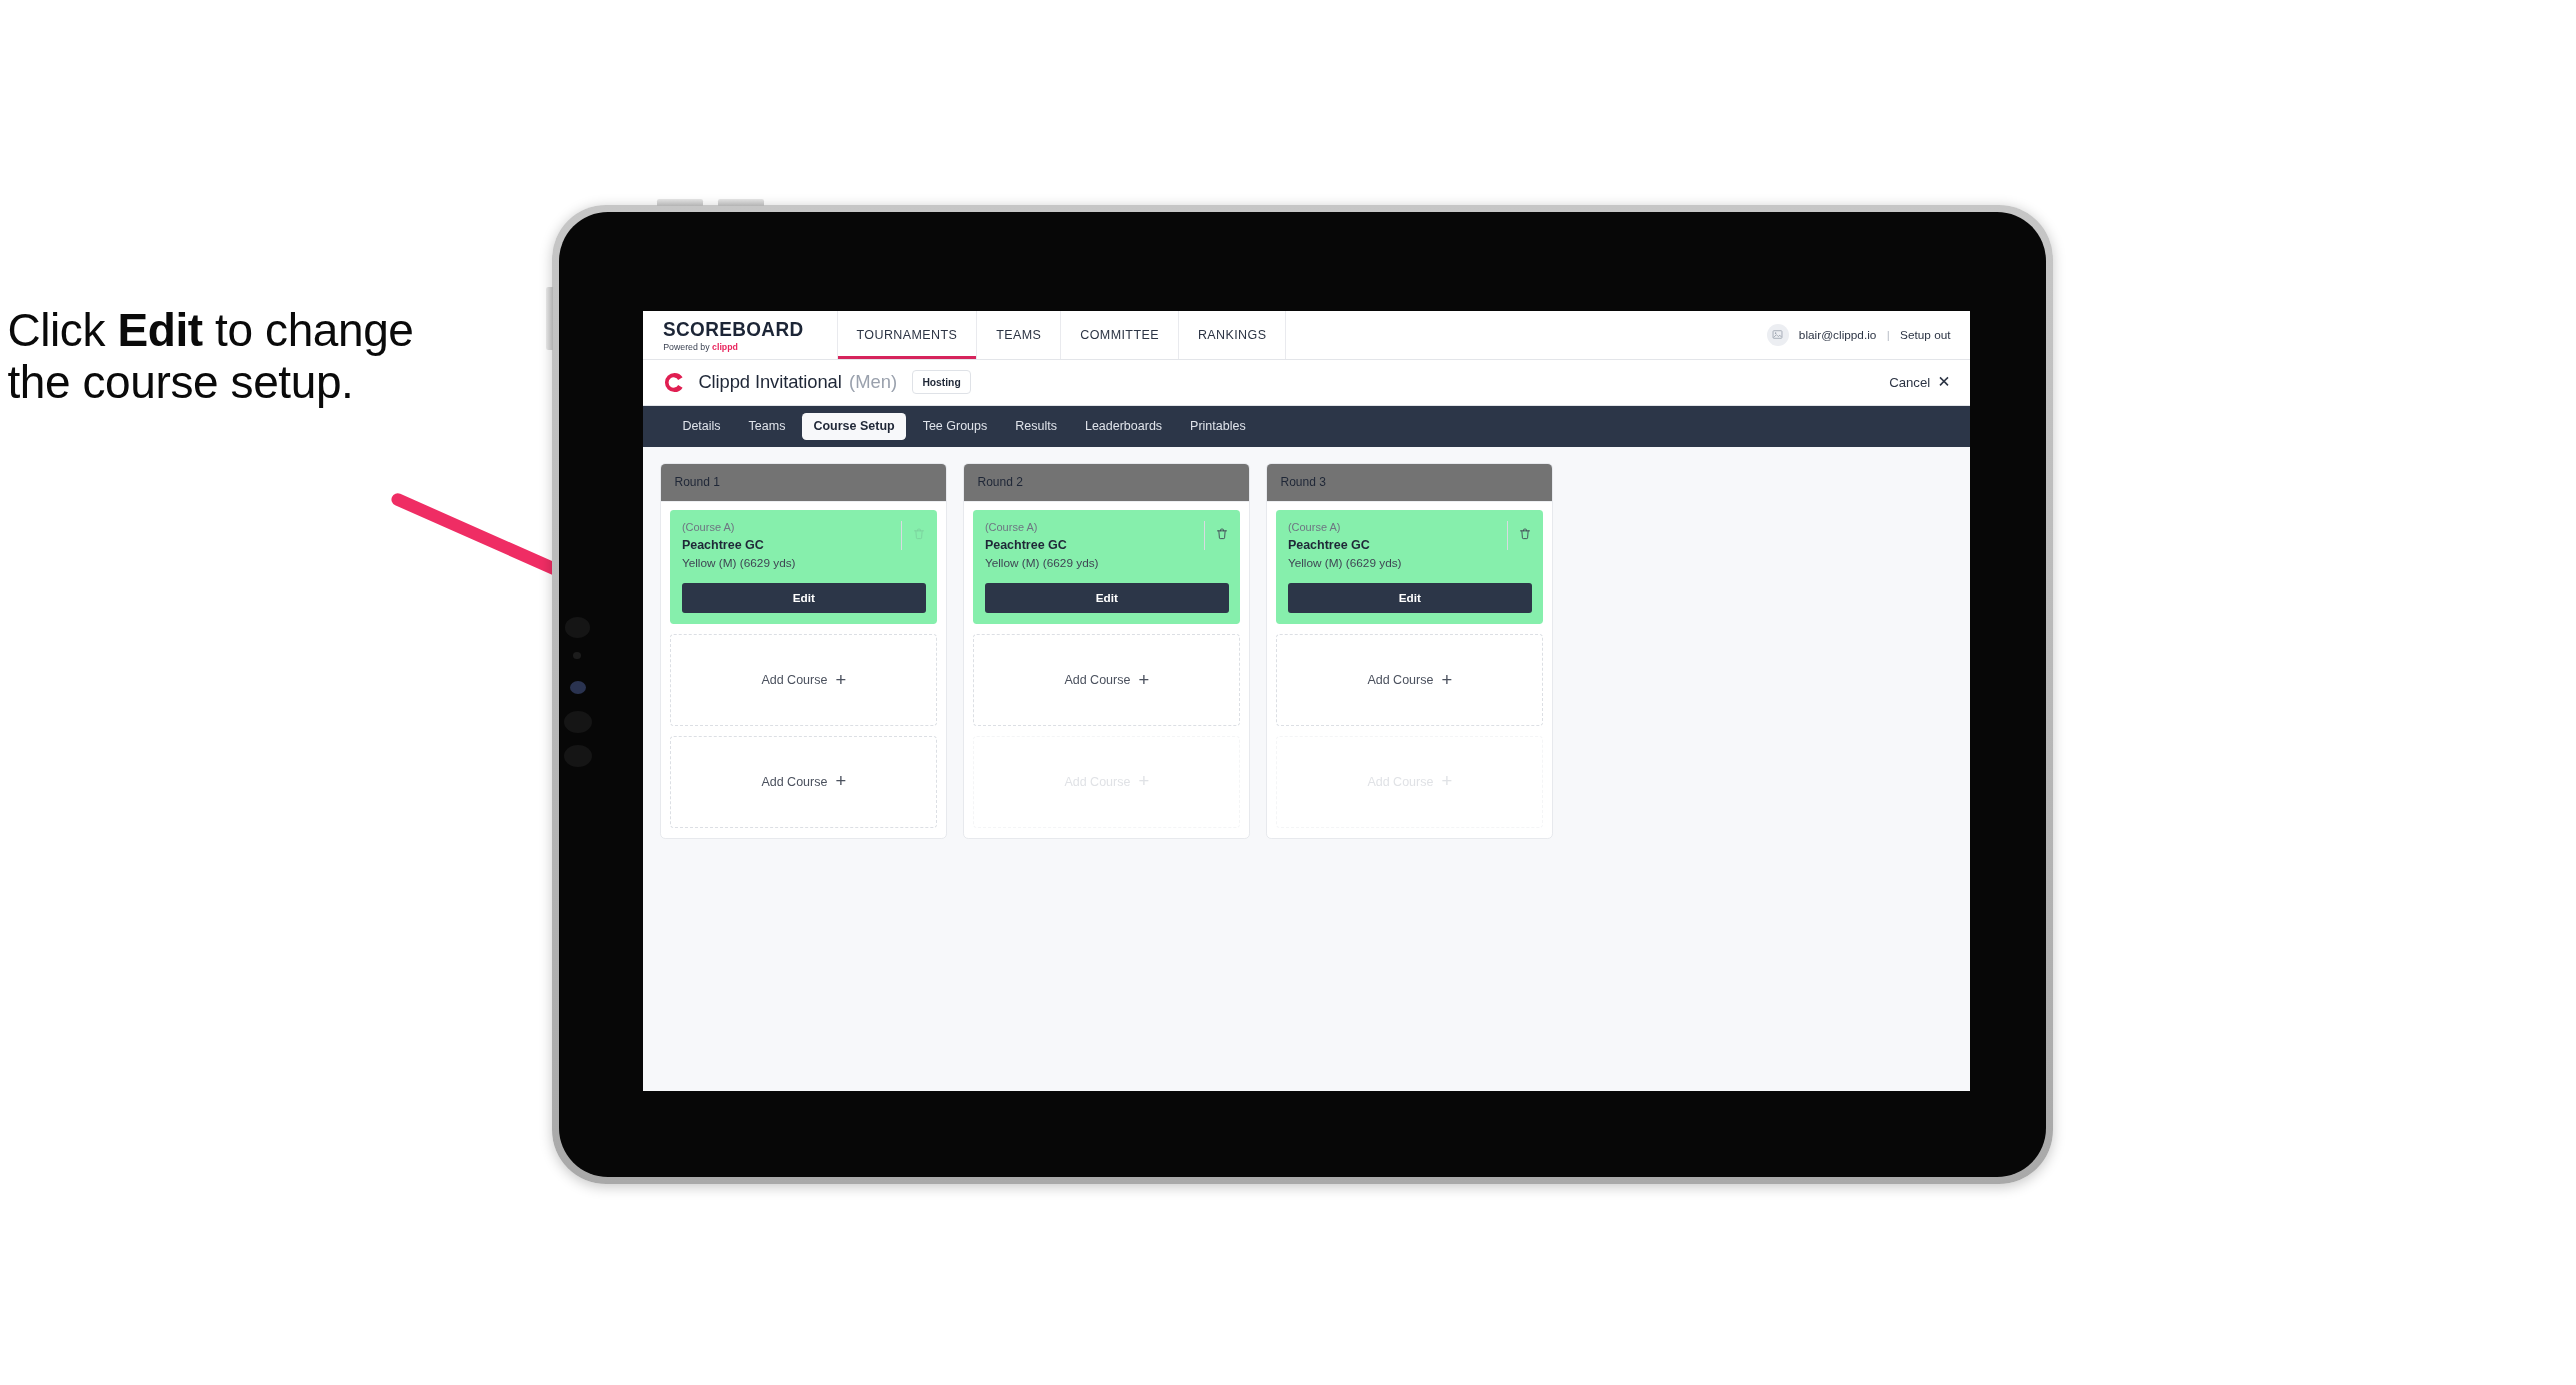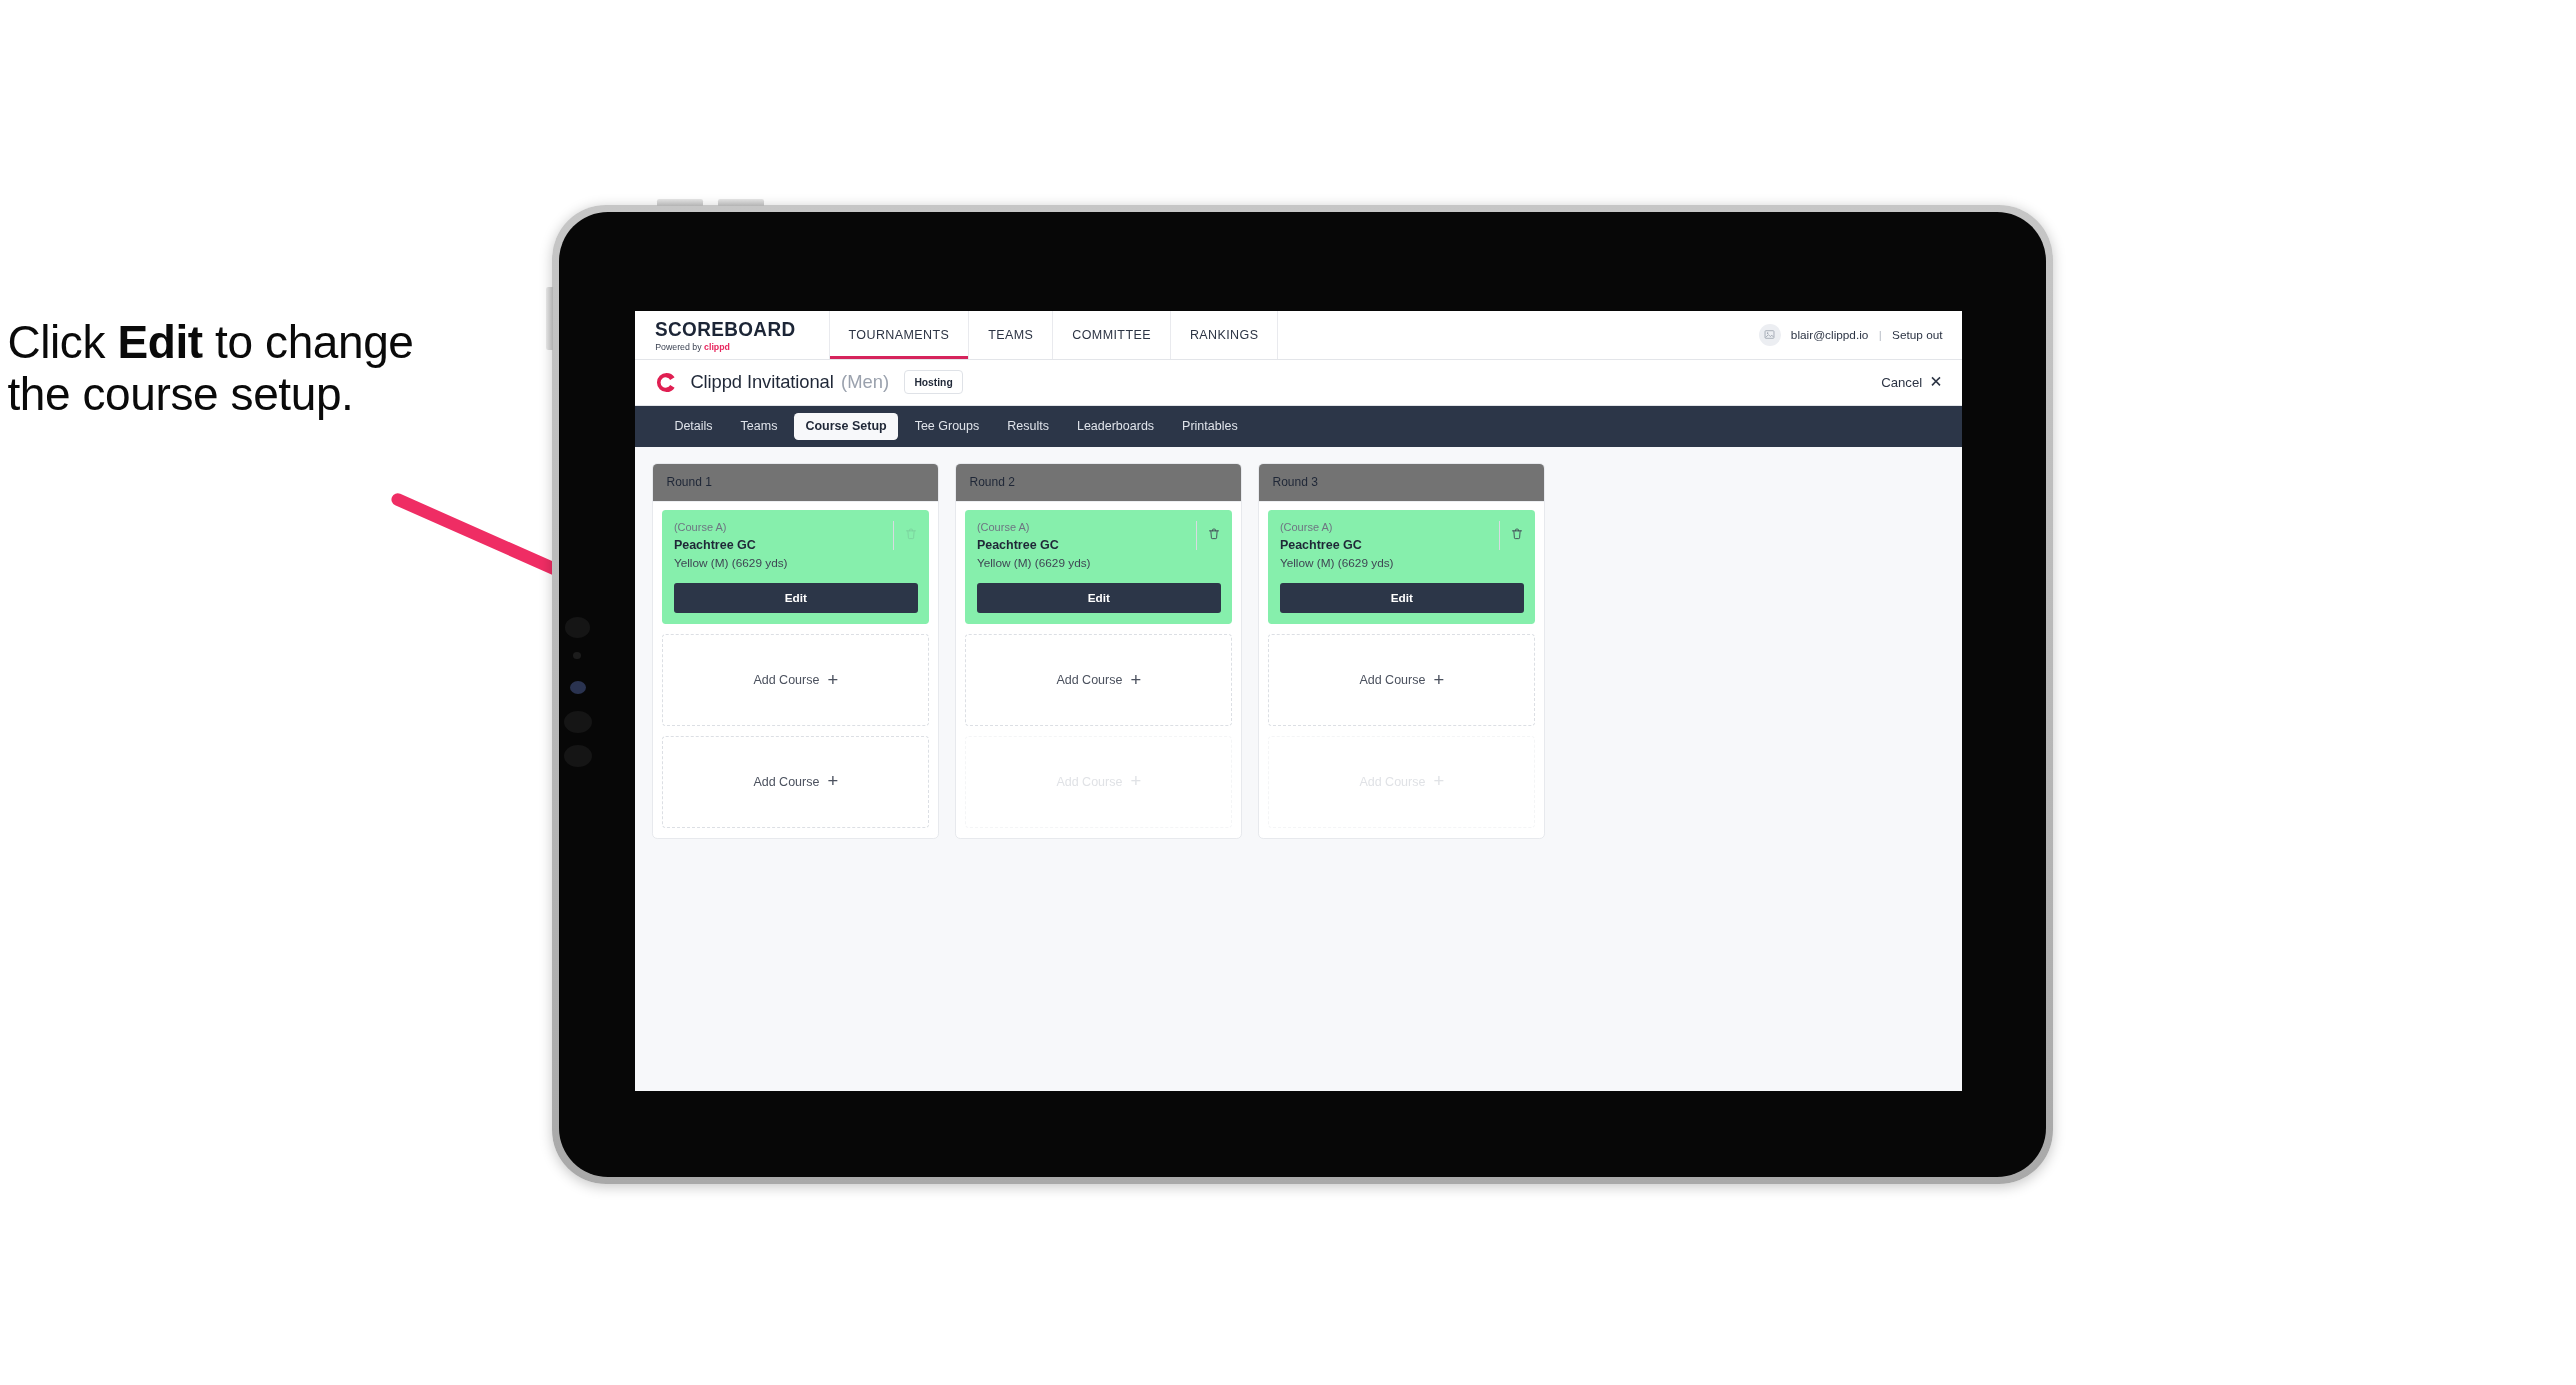--- a/index.html
+++ b/index.html
@@ -10,21 +10,21 @@
     font-family: "Liberation Sans", sans-serif;
     overflow: hidden;
   }
 
   .stage { position: relative; width: 2576px; height: 1386px; }
 
   
   .annotation {
     position: absolute;
     left: 7.4px;
-    top: 317px;
+    top: 305px;
     width: 412px;
     font-size: 46px;
     line-height: 1.12;
     color: #0a0a0a;
     letter-spacing: -0.4px;
   }
   .annotation b { font-weight: 700; }
 
   .arrow-svg {
     position: absolute;
@@ -80,21 +80,21 @@
   .sensor { position: absolute; border-radius: 50%; background: #151515; }
   .sensor.s1 { left: 565px; top: 617px; width: 25px; height: 20.6px; }
   .sensor.s2 { left: 573px; top: 652px; width: 8px;  height: 7.4px; background:#1c1c1c; }
   .sensor.s3 { left: 570px; top: 681px; width: 16px;  height: 13.2px; background:#2a3350; }
   .sensor.s4 { left: 564px; top: 711px; width: 28px;  height: 22px; }
   .sensor.s5 { left: 564px; top: 745px; width: 28px; height: 22px; }
 
   
   .viewport {
     position: absolute;
-    left: 76px;
+    left: 84px;
     top: 99px;
     width: 1327px;
     height: 780px;
     background: #f7f8fa;
     overflow: hidden;
     display: flex;
     flex-direction: column;
   }
 
   

